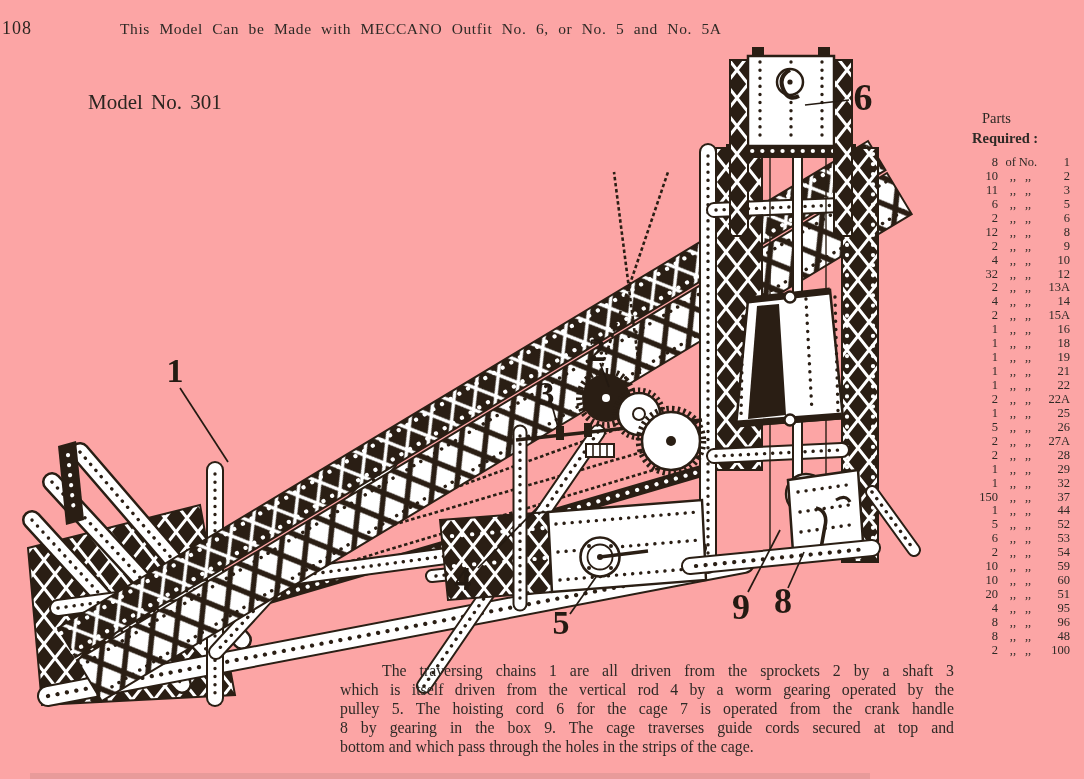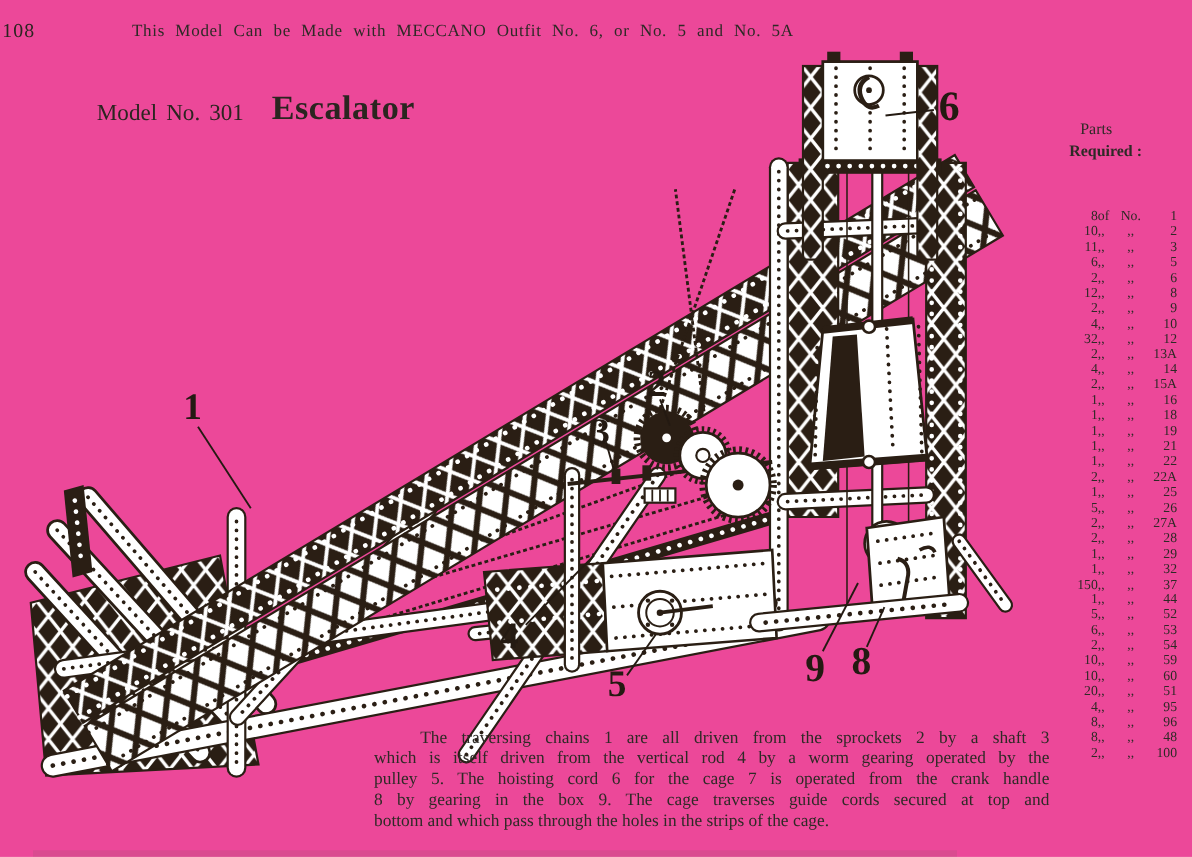--- a/index.html
+++ b/index.html
@@ -1,36 +1,36 @@
 <!DOCTYPE html>
 <html><head>
 <meta charset="utf-8">
 <style>
   html,body{margin:0;padding:0;background:#e8e6e1;}
   .page{
     position:relative;width:1084px;height:779px;margin:0 auto;
-    background:#ec4899;overflow:hidden;
+    background:#fca5a5;overflow:hidden;
     font-family:"Liberation Serif","DejaVu Serif",serif;color:#2b2520;
   }
   .page-number{position:absolute;left:2px;top:18px;font-size:18px;letter-spacing:1px;}
   .header-line{
     position:absolute;left:120px;top:20px;width:840px;text-align:left;
     font-size:15.5px;letter-spacing:.6px;word-spacing:5px;color:#2e2a26;
   }
   .model-no{position:absolute;left:88px;top:90px;font-size:21px;word-spacing:3px;}
   .model-title{position:absolute;left:247px;top:80px;font-size:31px;font-weight:bold;letter-spacing:.5px;}
   
   .parts{position:absolute;left:972px;top:110px;width:104px;color:#2e2a26;}
   .parts-h1{font-size:14.5px;padding-left:10px;}
   .parts-h2{font-size:14.5px;margin-top:3px;font-weight:bold;}
   .parts-list{margin-top:9px;}
   .parts-row{display:flex;align-items:baseline;height:13.95px;font-size:12.5px;line-height:13.95px;}
   .c-qty{width:26px;text-align:right;}
-  .c-d1{width:18px;text-align:left;}
-  .c-d2{width:24px;text-align:center;margin-top:34px;}
+  .c-d1{width:18px;text-align:right;}
+  .c-d2{width:24px;text-align:center;}
   .c-no{width:30px;text-align:right;white-space:nowrap;}
   
   .caption{position:absolute;left:340px;top:661px;width:614px;color:#2e2a26;}
   .caption-line{font-size:15.8px;line-height:19px;text-align:justify;text-align-last:justify;}
   .caption .caption-line:nth-of-type(1){padding-left:42px;}
   .caption .caption-line:last-of-type{text-align-last:left;}
   
   .figure{position:absolute;left:0;top:0;width:1084px;height:779px;}
   .fig-label{
     position:absolute;transform:translate(-50%,-50%);
@@ -57,21 +57,20 @@
   .leader{stroke:#241a12;stroke-width:1.7;fill:none;}
 </style>
 </head>
 <body>
 
 <div class="page">
 
   <div class="page-number">108</div>
   <div class="header-line">This  Model  Can  be  Made  with  MECCANO  Outfit  No.  6,  or  No.  5  and  No.  5A</div>
   <div class="model-no">Model No. 301</div>
-  <div class="model-title">Escalator</div>
 
   <svg class="figure" viewBox="0 0 1084 779" xmlns="http://www.w3.org/2000/svg">
     <defs>
       <pattern id="latD" width="26" height="34" patternUnits="userSpaceOnUse" patternTransform="rotate(-31)">
         <rect width="26" height="34" fill="#2a1e14"></rect>
         <path d="M0,0 L26,34 M26,0 L0,34" stroke="#ffffff" stroke-width="3.4"></path>
       </pattern>
       <pattern id="latDV" width="22" height="28" patternUnits="userSpaceOnUse">
         <rect width="22" height="28" fill="#2a1e14"></rect>
         <path d="M0,0 L22,28 M22,0 L0,28" stroke="#ffffff" stroke-width="3"></path>

